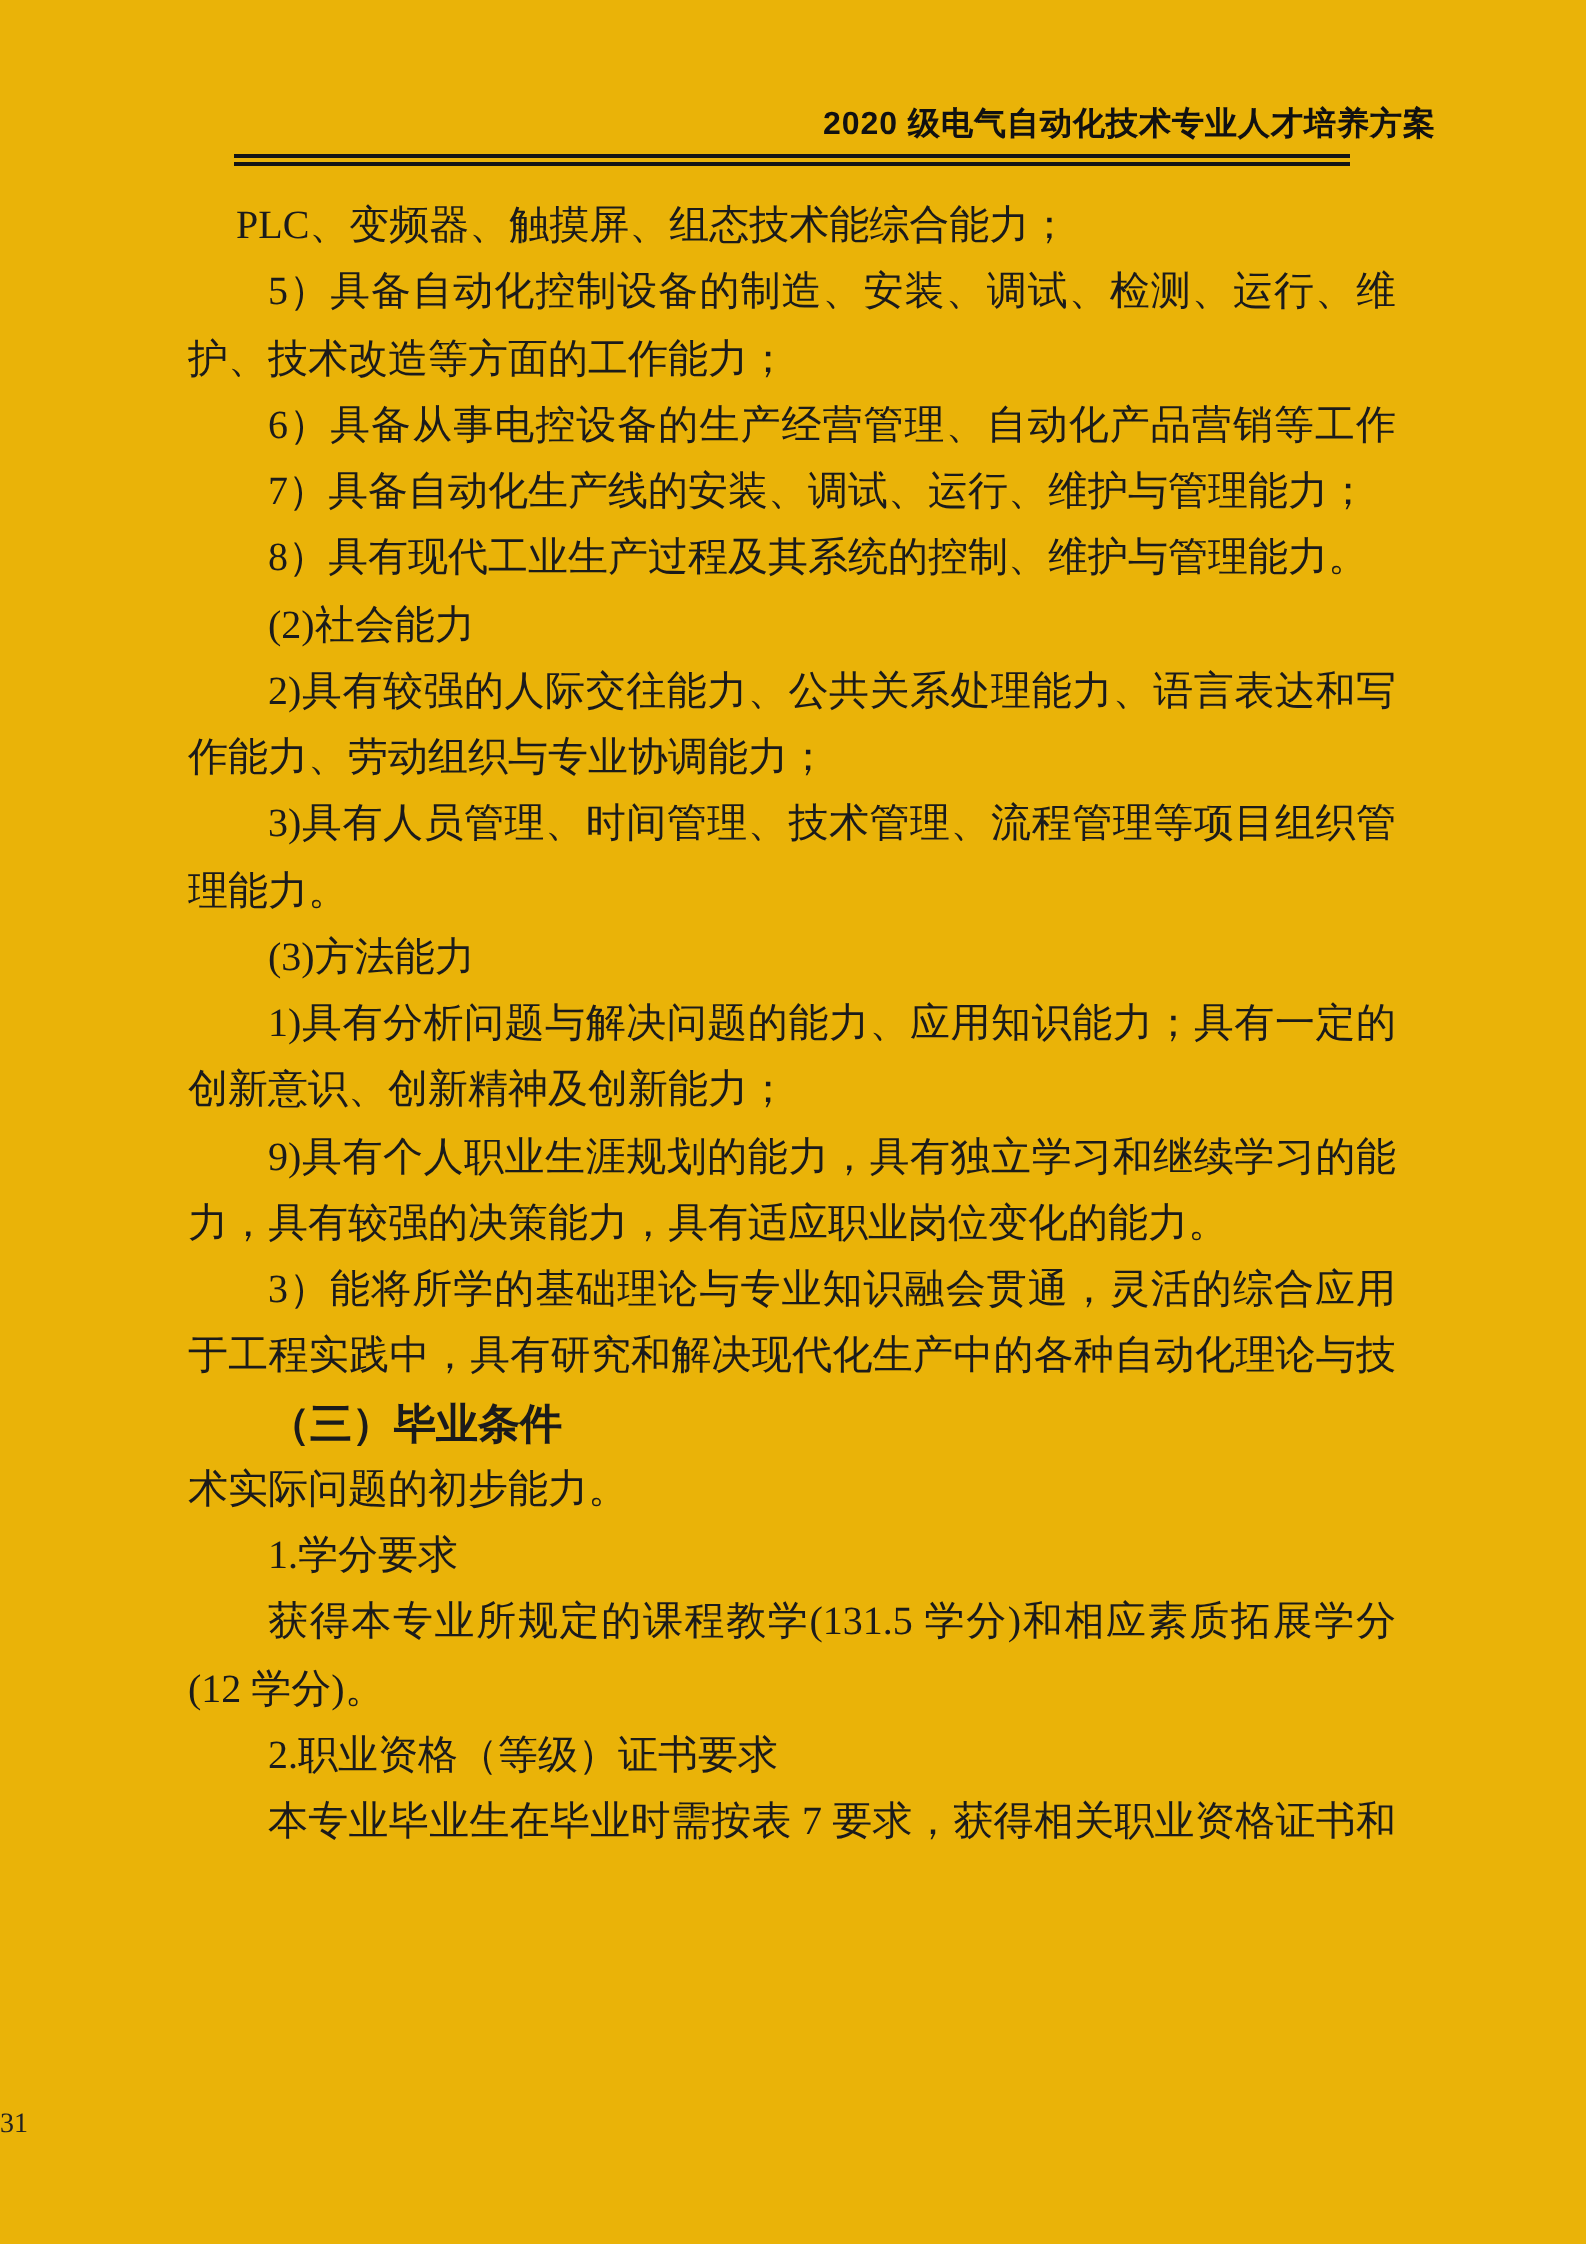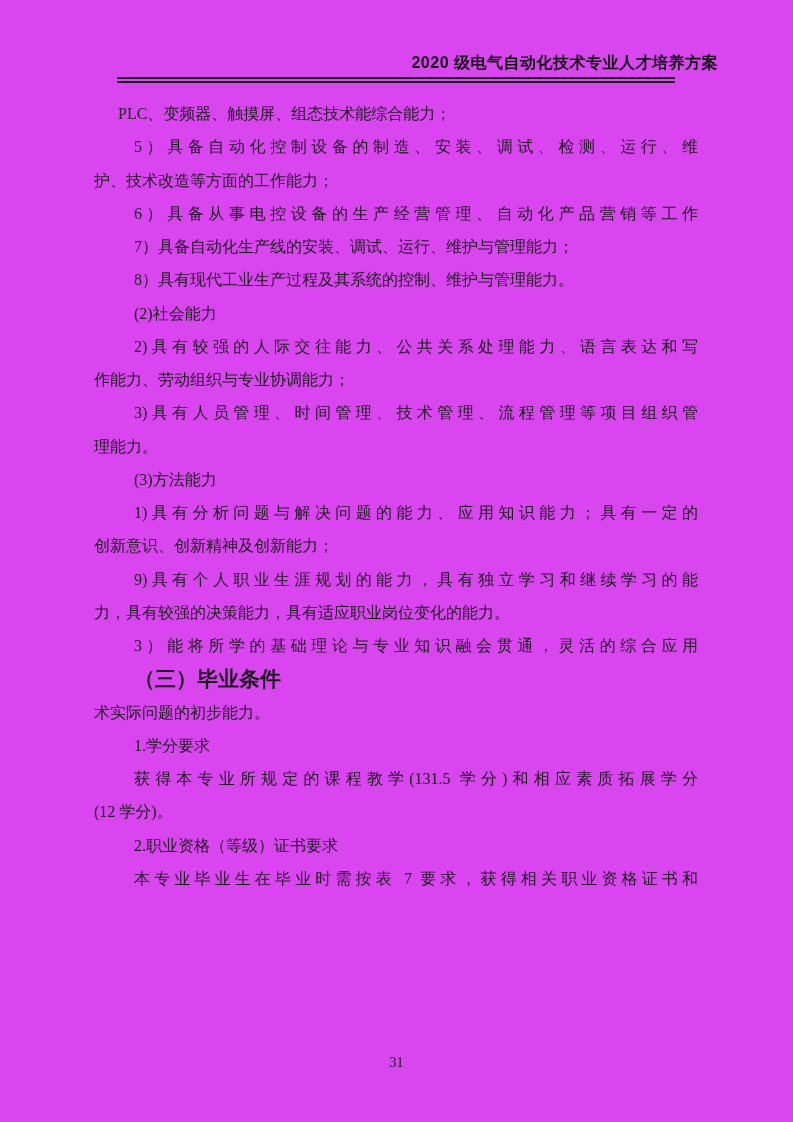--- a/index.html
+++ b/index.html
@@ -4,21 +4,21 @@
 <style>
   html, body { margin: 0; padding: 0; }
   body {
     width: 793px; height: 1122px;
     background: #ffffff;
     font-family: "Liberation Serif", "DejaVu Serif", serif;
   }
   .page {
     position: relative;
     width: 793px; height: 1122px;
-    background: #d946ef;
+    background: #eab308;
     overflow: hidden;
     color: #1b1b1b;
     text-decoration: underline;
   }
   .header-title {
     position: absolute;
     top: 53px; right: 75px;
     font-family: "Liberation Sans", "DejaVu Sans", sans-serif;
     font-weight: bold;
     font-size: 16px;
@@ -35,39 +35,39 @@
     border-bottom: 2px solid #151515;
   }
   .body-text {
     position: absolute;
     top: 97px; left: 94px;
     width: 604px;
   }
   .line {
     height: 33.25px;
     line-height: 33.25px;
-    font-size: 16px;
+    font-size: 20px;
     overflow: hidden;
   }
   .line.first { text-indent: 40px; }
   .line.plc   { text-indent: 24px; }
   .line.justify {
     text-align: justify;
     text-align-last: justify;
   }
   .line.bold {
     font-weight: bold;
     font-family: "Liberation Sans", "DejaVu Sans", sans-serif;
     font-size: 21px;
   }
   .footer-pagenum {
     position: absolute;
     top: 1055px; left: 0;
     width: 100%;
-    text-align: center;
+    text-align: left;
     font-size: 14px;
     color: #222222;
   }
 </style>
 </head>
 <body>
 
 <div class="page">
   <div class="header-title">2020 级电气自动化技术专业人才培养方案</div>
   <div class="header-rule"></div>
@@ -82,20 +82,21 @@
       <div class="line first justify">2)具有较强的人际交往能力、公共关系处理能力、语言表达和写</div>
       <div class="line">作能力、劳动组织与专业协调能力；</div>
       <div class="line first justify">3)具有人员管理、时间管理、技术管理、流程管理等项目组织管</div>
       <div class="line">理能力。</div>
       <div class="line first">(3)方法能力</div>
       <div class="line first justify">1)具有分析问题与解决问题的能力、应用知识能力；具有一定的</div>
       <div class="line">创新意识、创新精神及创新能力；</div>
       <div class="line first justify">9)具有个人职业生涯规划的能力，具有独立学习和继续学习的能</div>
       <div class="line">力，具有较强的决策能力，具有适应职业岗位变化的能力。</div>
       <div class="line first justify">3）能将所学的基础理论与专业知识融会贯通，灵活的综合应用</div>
+      <div class="line justify">于工程实践中，具有研究和解决现代化生产中的各种自动化理论与技</div>
       <div class="line first bold">（三）毕业条件</div>
       <div class="line">术实际问题的初步能力。</div>
       <div class="line first">1.学分要求</div>
       <div class="line first justify">获得本专业所规定的课程教学(131.5 学分)和相应素质拓展学分</div>
       <div class="line">(12 学分)。</div>
       <div class="line first">2.职业资格（等级）证书要求</div>
       <div class="line first justify">本专业毕业生在毕业时需按表 7 要求，获得相关职业资格证书和</div>
     </div>
   <div class="footer-pagenum">31</div>
 </div>

